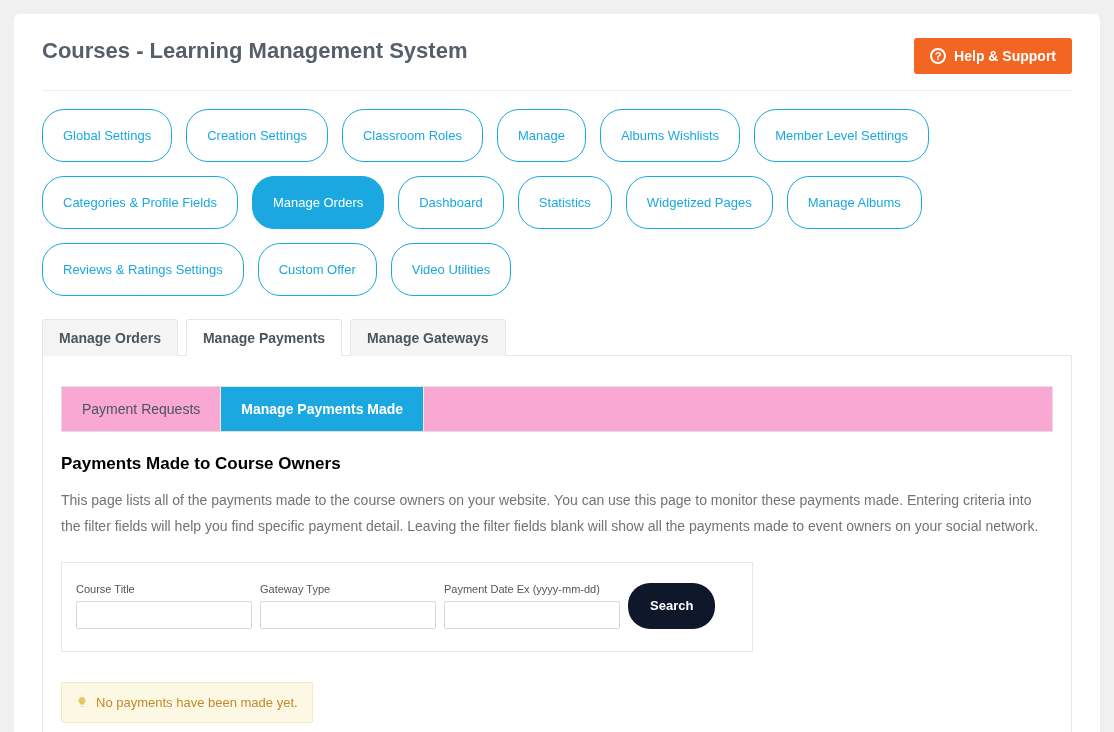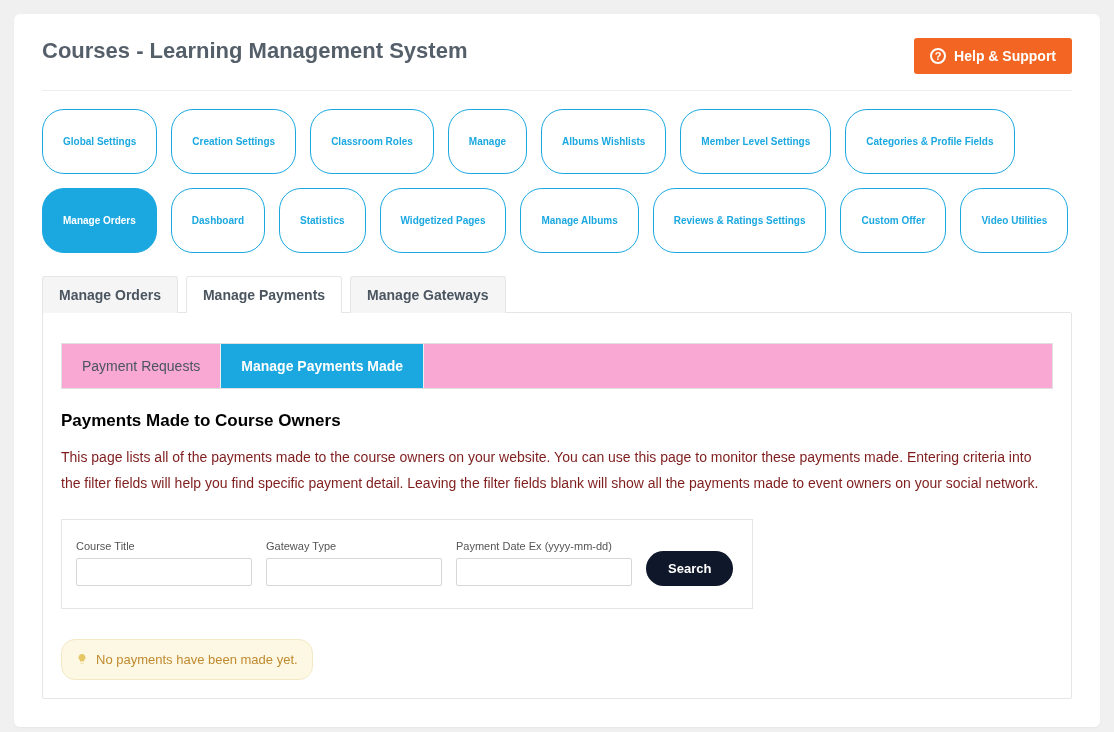--- a/index.html
+++ b/index.html
@@ -58,23 +58,23 @@
       display: flex;
       flex-wrap: wrap;
       gap: 14px;
       margin-bottom: 22px;
     }
     .pill {
       border: 1px solid #1BA8E0;
       color: #1BA8E0;
       background: #fff;
       border-radius: 22px;
-      padding: 26px 20px;
-      font-weight: 700;
-      font-size: 10px;
+      padding: 18px 20px;
+      font-weight: 400;
+      font-size: 13px;
       cursor: pointer;
       white-space: nowrap;
     }
     .pill.active {
       background: #1BA8E0;
       color: #fff;
     }
     .subtabs {
       display: flex;
       align-items: flex-end;
@@ -124,29 +124,28 @@
     }
     .section-title {
       font-size: 17px;
       font-weight: 700;
       color: #000000;
       margin-bottom: 14px;
     }
     .section-desc {
       font-size: 14px;
       line-height: 1.85;
-      color: #7f1d1d;
+      color: #737373;
       margin-bottom: 22px;
     }
     .filter-box {
       border: 1px solid #e6e6e6;
       padding: 20px 14px 22px;
       display: flex;
-      align-items: flex-end;
-      gap: 14px;
+      gap: 8px;
       max-width: 692px;
       margin-bottom: 30px;
     }
     .field { display: flex; flex-direction: column; gap: 6px; }
     .field label { font-size: 11px; color: #555; }
     .field input {
       border: 1px solid #d6d6d6;
       border-radius: 2px;
       height: 28px;
       width: 176px;
@@ -165,21 +164,21 @@
     }
     .notice {
       display: inline-flex;
       align-items: center;
       gap: 8px;
       background: #FCF8E3;
       border: 1px solid #F3E9C5;
       color: #C08A2F;
       font-size: 13px;
       padding: 12px 14px;
-      border-radius: 14px;
+      border-radius: 2px;
     }
     .bulb-icon {
       width: 12px; height: 12px;
       display: inline-flex;
       align-items: center;
       justify-content: center;
     }
   </style>
 </head>
 <body>

